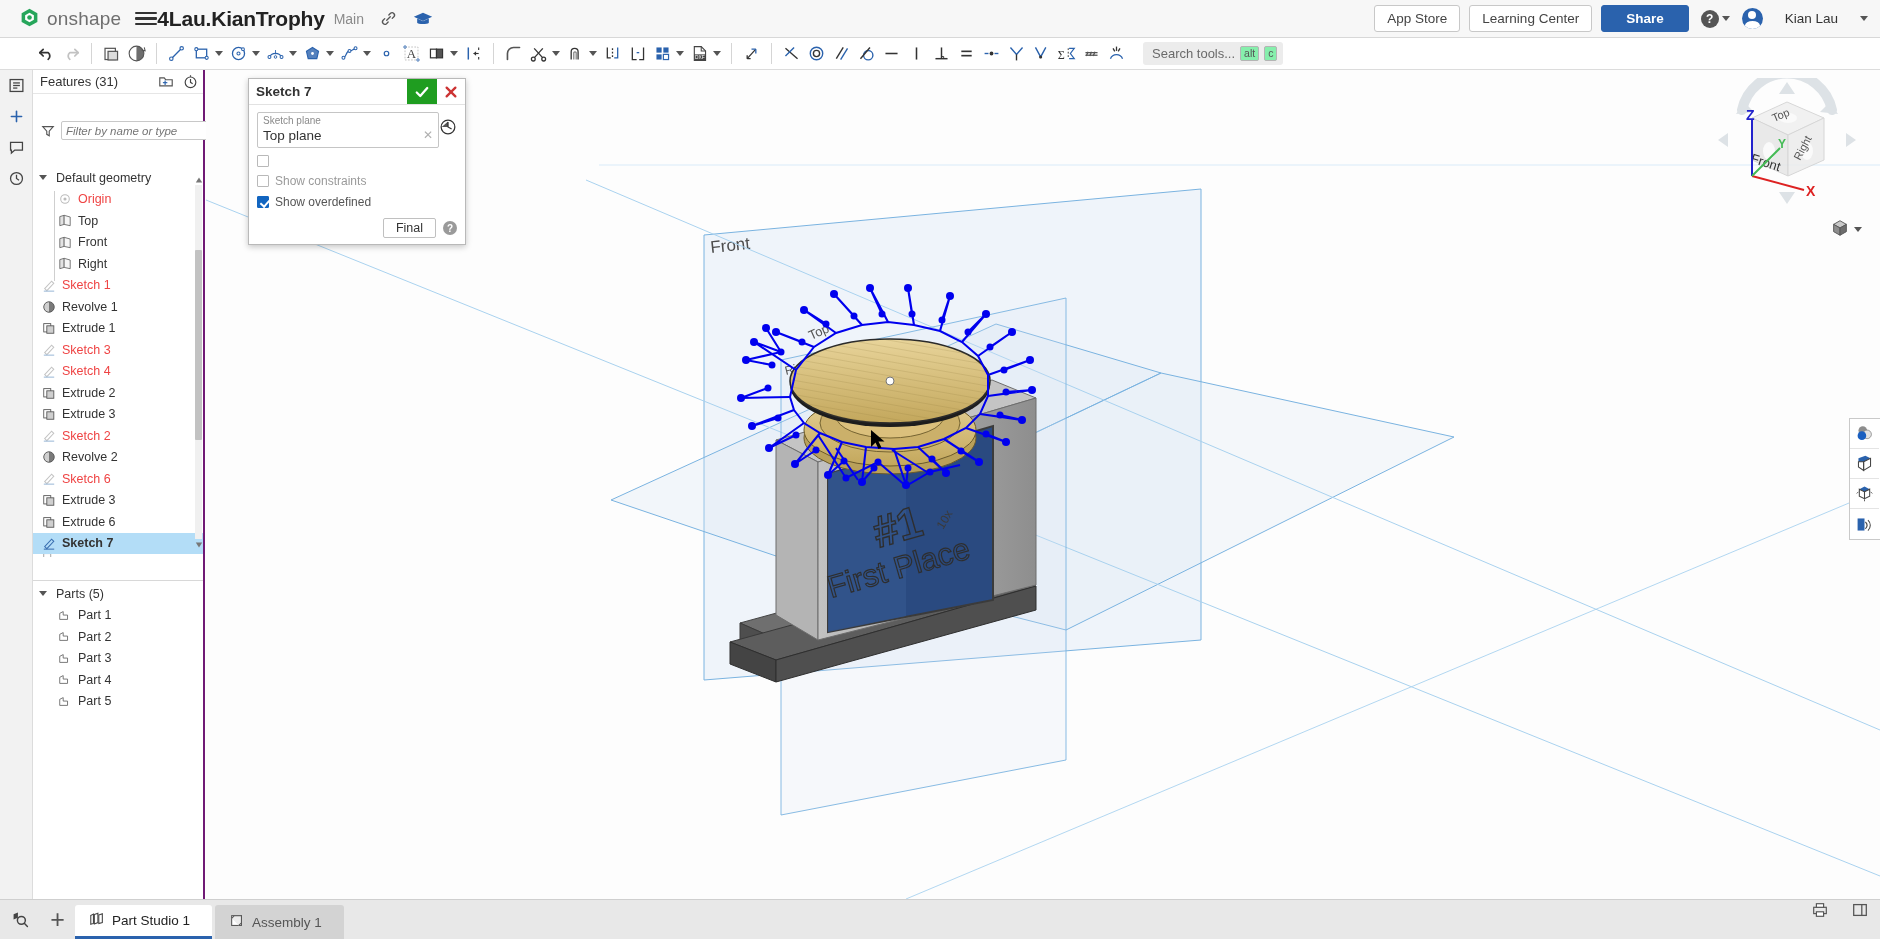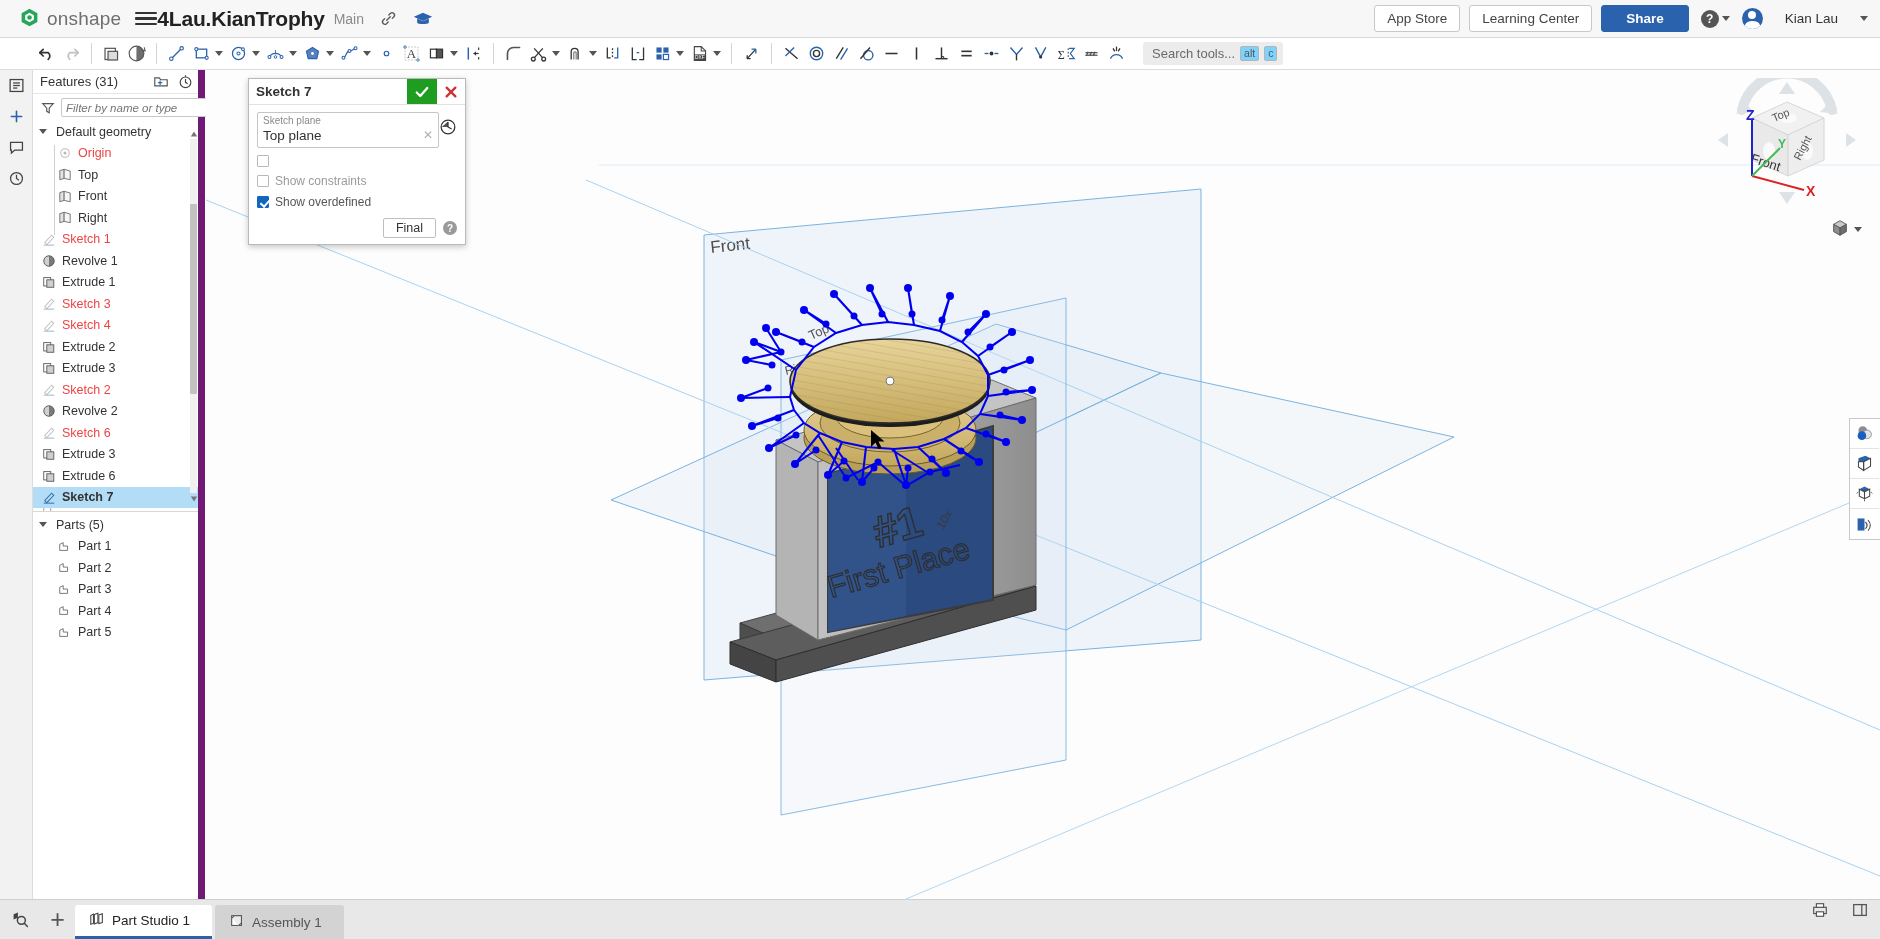--- a/index.html
+++ b/index.html
@@ -56,34 +56,34 @@
     display:flex; align-items:center; padding-left:34px;
   }
   .tb-item{ display:flex;align-items:center;justify-content:center;height:30px;min-width:25px;cursor:pointer;}
   .tb-sep{ width:1px;height:21px;background:#d5d5d5;margin:0 7px;}
   .tb-chev{ width:0;height:0;border-left:4px solid transparent;border-right:4px solid transparent;border-top:5px solid #555; margin-left:1px; margin-right:3px; cursor:pointer;}
   .searchbox{
     display:flex;align-items:center;gap:5px;background:#ececec;border-radius:3px;
     height:23px;padding:0 6px 0 9px;margin-left:14px;cursor:text;
   }
   .searchbox .ph{ color:#6a6a6a;font-size:13px;}
-  .kbd{ border:1px solid #b4b4b4;border-radius:2px;background:#7dd3fc;font-size:10.5px;
+  .kbd{ border:1px solid #b4b4b4;border-radius:2px;background:#86efac;font-size:10.5px;
         padding:0 3px;line-height:13px;color:#555;}
 
   
   .rail{
     position:absolute;top:70px;left:0;width:33px;height:869px;background:#f2f2f2;
     border-right:1px solid #dcdcdc;
   }
   .rail-btn{ width:33px;height:31px;display:flex;align-items:center;justify-content:center;cursor:pointer;}
 
   
   .panel{
     position:absolute;top:70px;left:33px;width:172px;height:829px;background:#fff;
-    border-right:7px solid #701a75; display:flex;flex-direction:column;
+    border-right:2px solid #701a75; display:flex;flex-direction:column;gap:23px;
   }
   .panel-head{
     height:24px;display:flex;align-items:center;padding:0 5px 0 7px;font-size:13px;color:#333;
     border-bottom:1px solid #e6e6e6;
   }
   .panel-head .ttl{ flex:1; }
   .filter-row{ height:27px;display:flex;align-items:center;gap:6px;padding:0 6px 0 8px;}
   .filter-input{
     flex:1;height:19px;border:1px solid #c8c8c8;border-radius:2px;background:#fff;
     font-size:11.5px;color:#999;font-style:italic;padding:0 4px;font-family:"Liberation Sans",sans-serif;

